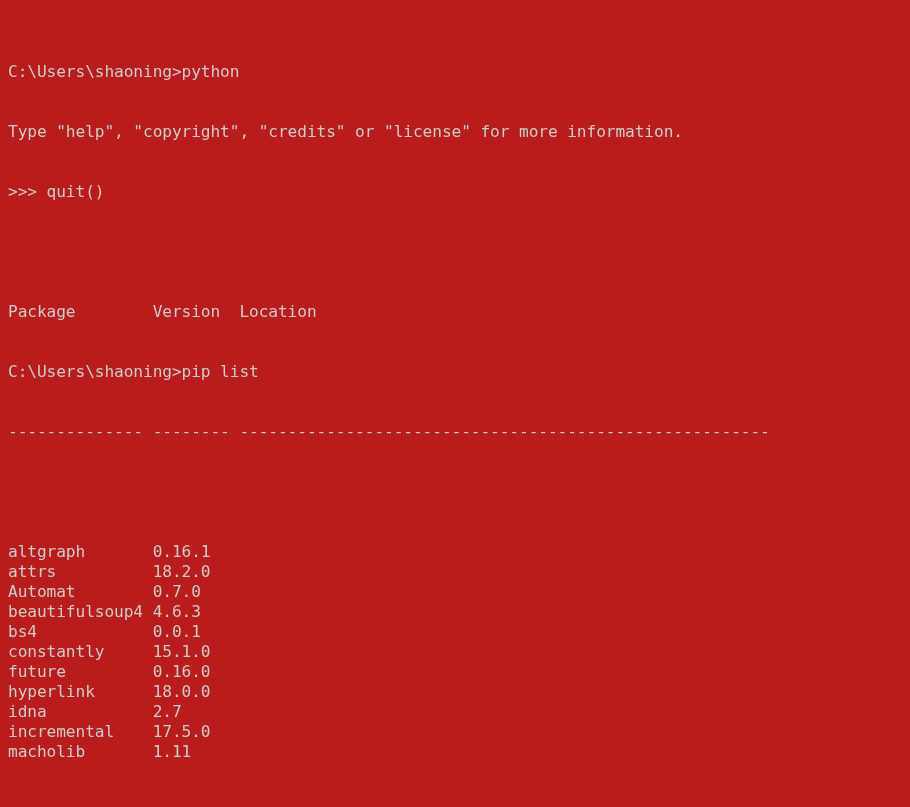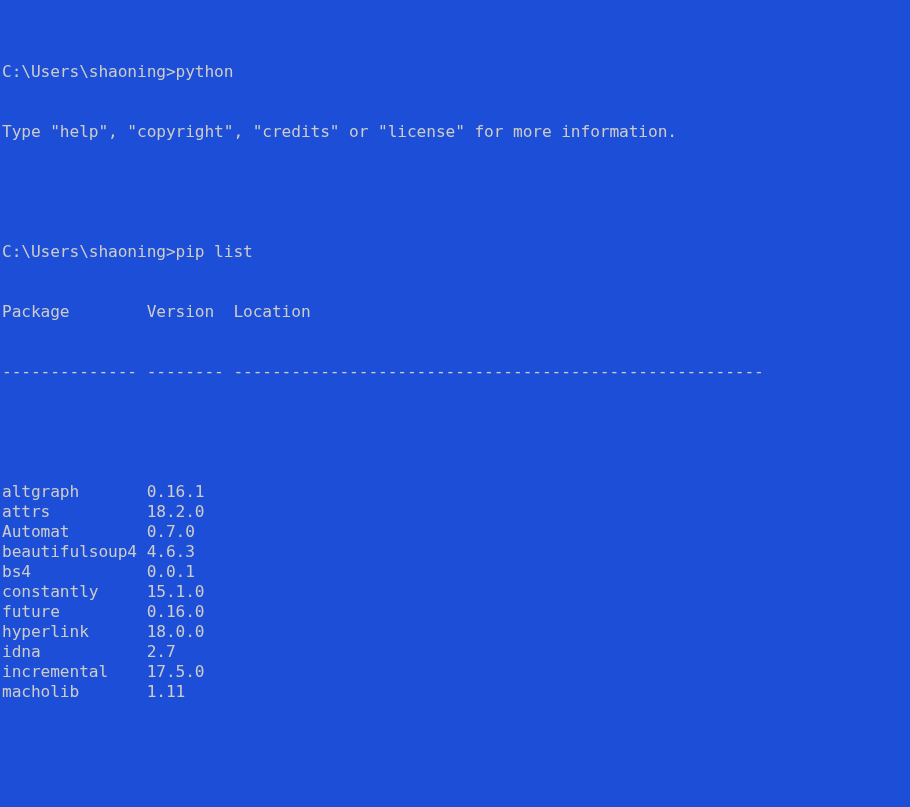--- a/index.html
+++ b/index.html
@@ -9,27 +9,27 @@
     background: #0c0c0c;
   }
   body {
     width: 910px;
     height: 807px;
     overflow: hidden;
   }
   #terminal {
     width: 910px;
     height: 807px;
-    background: #1d4ed8;
+    background: #b91c1c;
     color: #ccccc8;
     font-family: "DejaVu Sans Mono", "Liberation Mono", monospace;
     font-size: 16.2px;
     line-height: 20px;
     letter-spacing: 0px;
-    padding: 2px 0 0 2px;
+    padding: 2px 0 0 8px;
     box-sizing: border-box;
     white-space: pre;
     overflow: hidden;
   }
   .line {
     height: 20px;
     white-space: pre;
     display: block;
     font-family: "DejaVu Sans Mono", "Liberation Mono", monospace;
   }
@@ -39,22 +39,23 @@
   
   #terminal, .line { transform-origin: 0 0; }
 </style>
 </head>
 <body>
 
 <div id="terminal" style="letter-spacing: -0.104px;">
 
   <div class="line">C:\Users\shaoning&gt;python</div>
   <div class="line">Type "help", "copyright", "credits" or "license" for more information.</div>
+  <div class="line">&gt;&gt;&gt; quit()</div>
   <div class="line blank"></div>
+  <div class="line">Package        Version  Location</div>
   <div class="line">C:\Users\shaoning&gt;pip list</div>
-  <div class="line">Package        Version  Location</div>
   <div class="line">-------------- -------- -------------------------------------------------------</div>
   <div class="line blank"></div>
   <div id="rows"><div class="line">altgraph       0.16.1</div><div class="line">attrs          18.2.0</div><div class="line">Automat        0.7.0</div><div class="line">beautifulsoup4 4.6.3</div><div class="line">bs4            0.0.1</div><div class="line">constantly     15.1.0</div><div class="line">future         0.16.0</div><div class="line">hyperlink      18.0.0</div><div class="line">idna           2.7</div><div class="line">incremental    17.5.0</div><div class="line">macholib       1.11</div></div>
   
   
 
 </div>
 
 </body></html>

